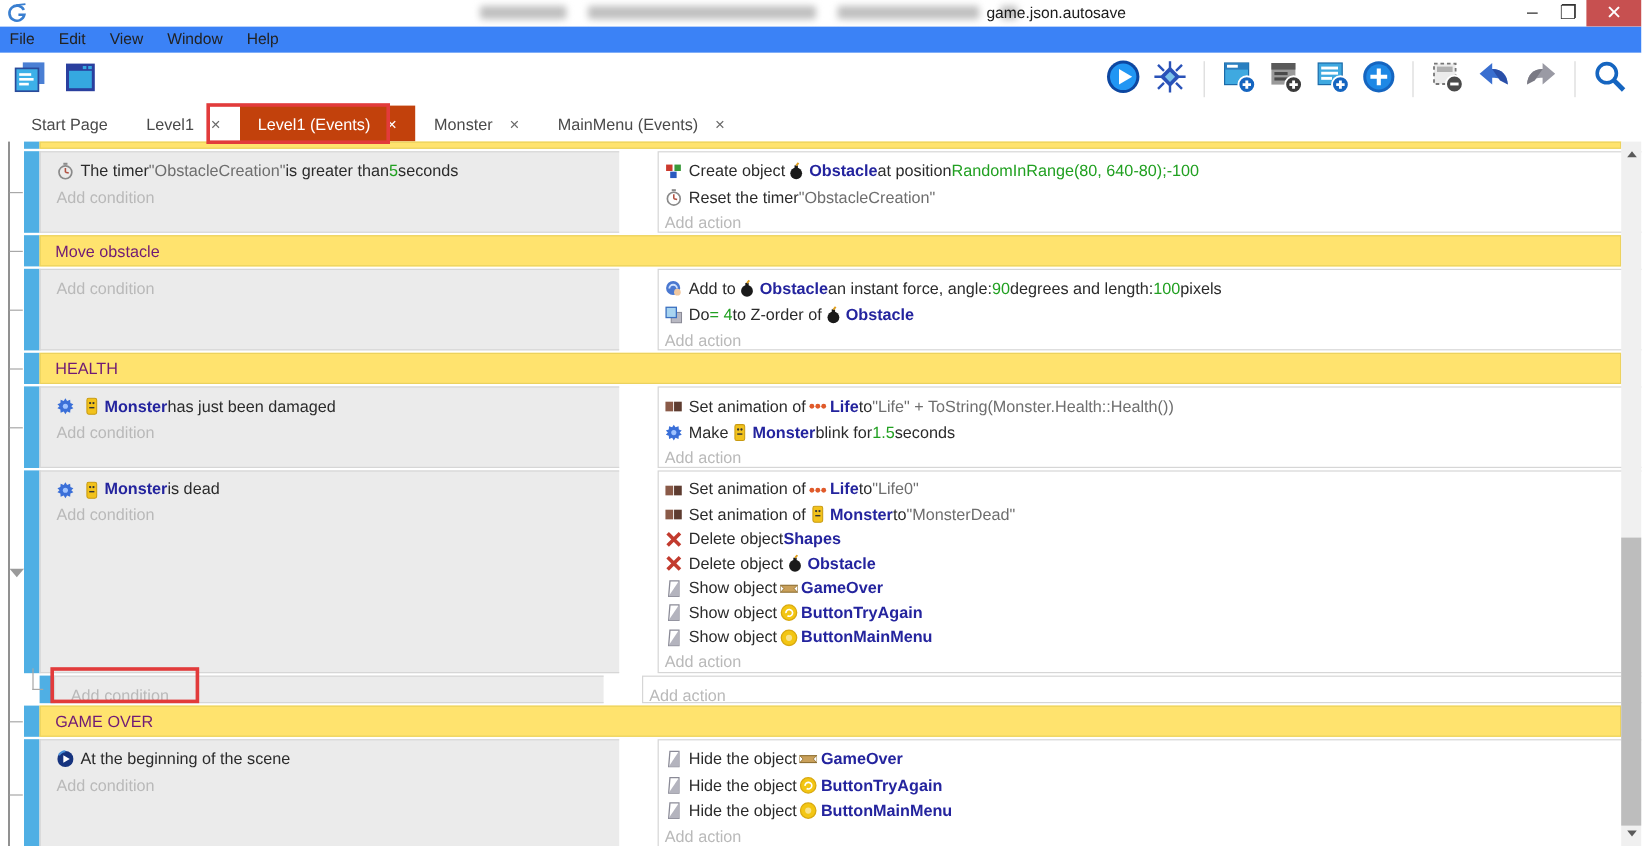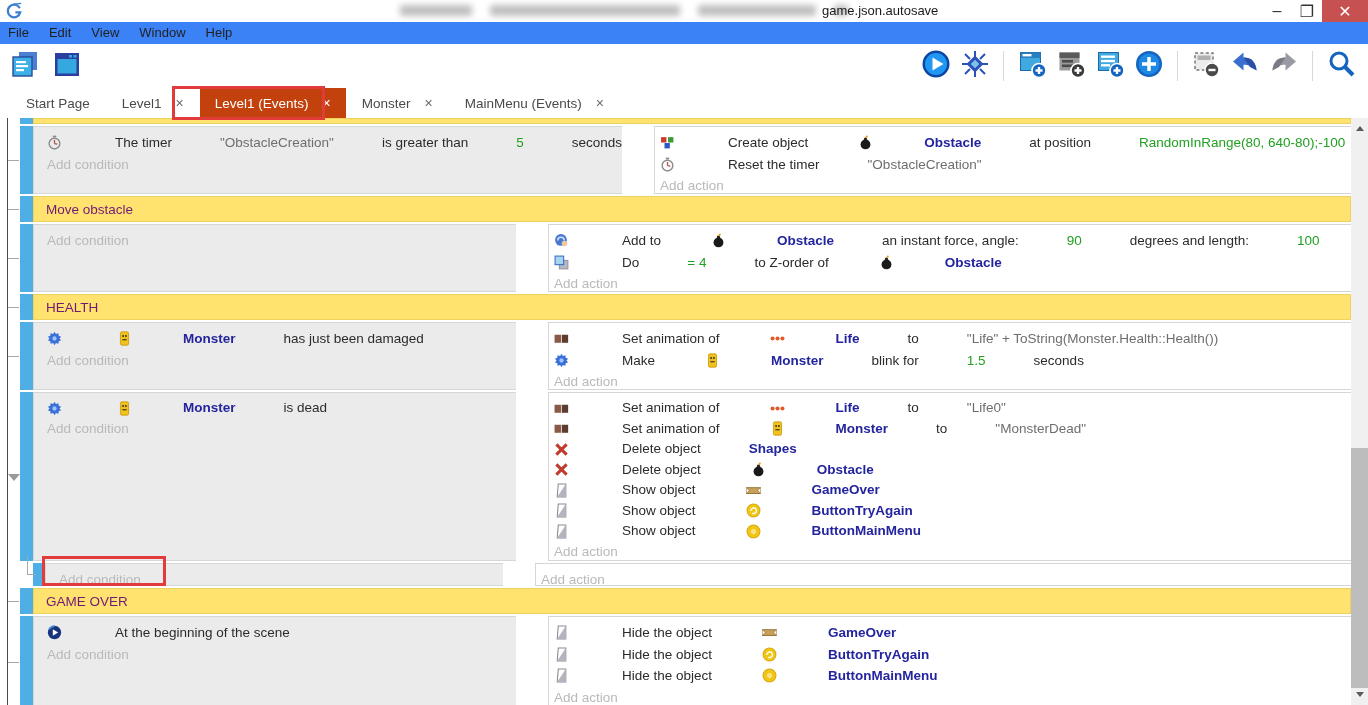--- a/index.html
+++ b/index.html
@@ -43,21 +43,21 @@
   .rows { position:absolute; left:20px; top:0; width:1331px; }
   .row { display:flex; margin-bottom:2px; position:relative; }
   .bar { flex:0 0 13px; background:#4fafe4; }
   .indent { flex:0 0 13px; background:transparent; }
   .row.sub .bar { flex:0 0 12px; }
   .comment-body { flex:1 1 auto; background:#ffe36e; border:1px solid #ecd25e; display:flex; align-items:center; padding-left:12px; font-size:13.5px; color:#701a75; }
   .cell { padding-top:5px; font-size:13.5px; }
   .cell.cond { flex:0 0 483px; background:#ebebeb; border:1px solid #d6d6d6; border-right:none; padding-left:13px; }
   .row.sub .cell.cond { flex:0 0 458px; }
   .cell.act { flex:0 0 835px; background:#fff; border:1px solid #d6d6d6; padding-left:5px;margin-left:32px; }
-  .line { height:21.5px; line-height:21.5px; white-space:nowrap; display:flex; align-items:center;gap:48px; }
+  .line { height:21.5px; line-height:21.5px; white-space:nowrap; display:flex; align-items:center; }
   .row.tall .line { height:20.5px; line-height:20.5px; }
   .t { color:#2b2b2b; }
   .s { color:#6e6e6e; }
   .g { color:#21a021; }
   .obj { color:#24249e; font-weight:bold; }
   .ph { color:#b9b9b9; }
   .ic { display:inline-flex; width:15px; height:15px; margin-right:5px; flex:0 0 auto; }
   .ic svg { width:15px; height:15px; }
   .oic { display:inline-flex; width:15px; height:15px; margin:0 3px 0 2px; flex:0 0 auto; }
   .oic svg { width:15px; height:15px; }

